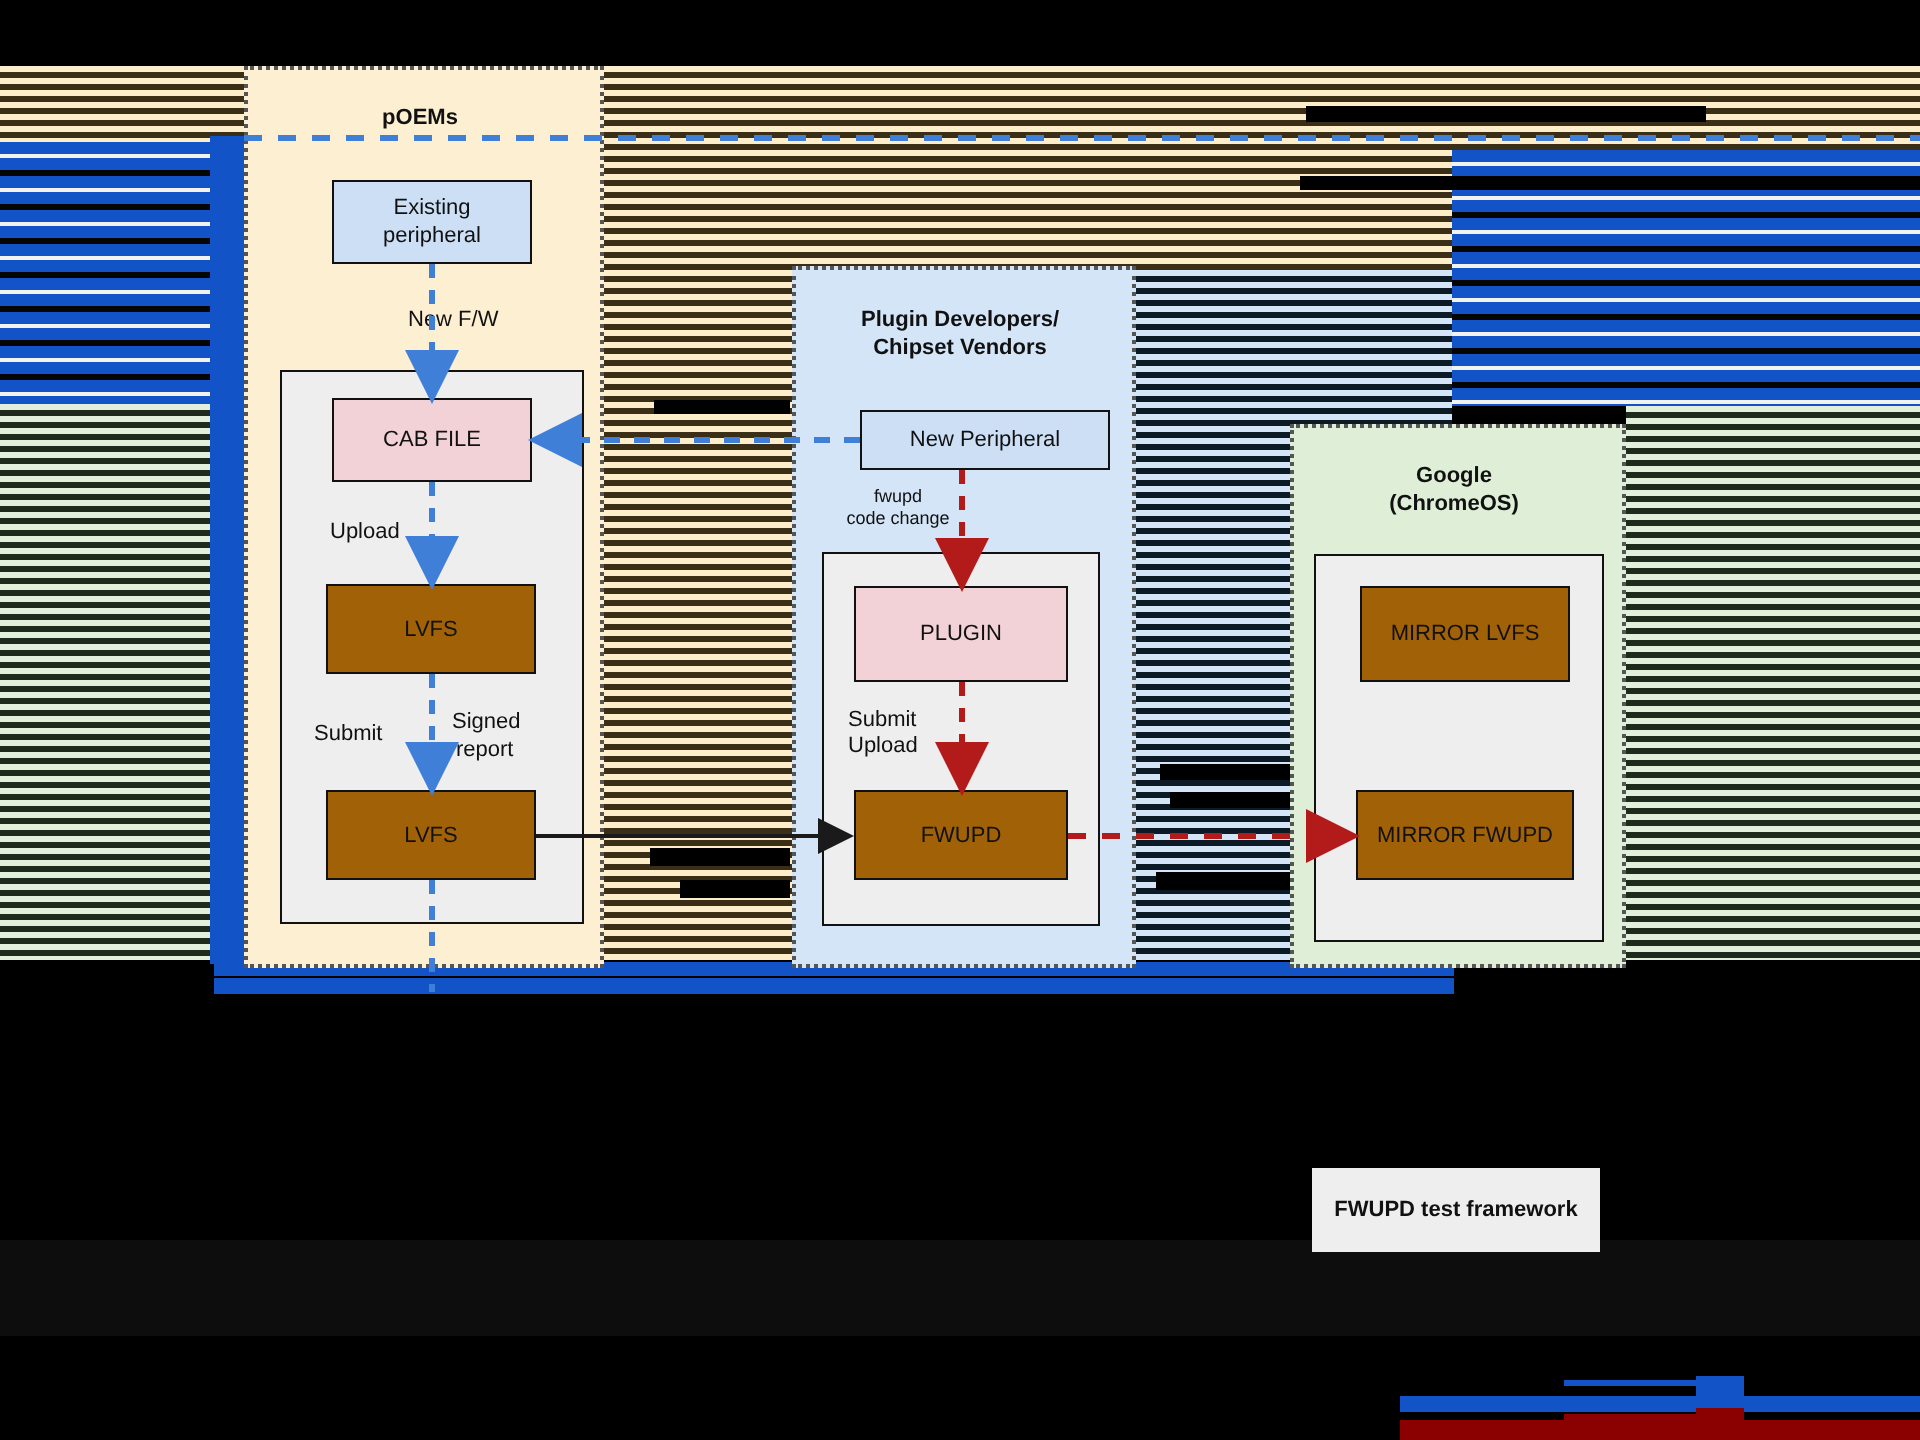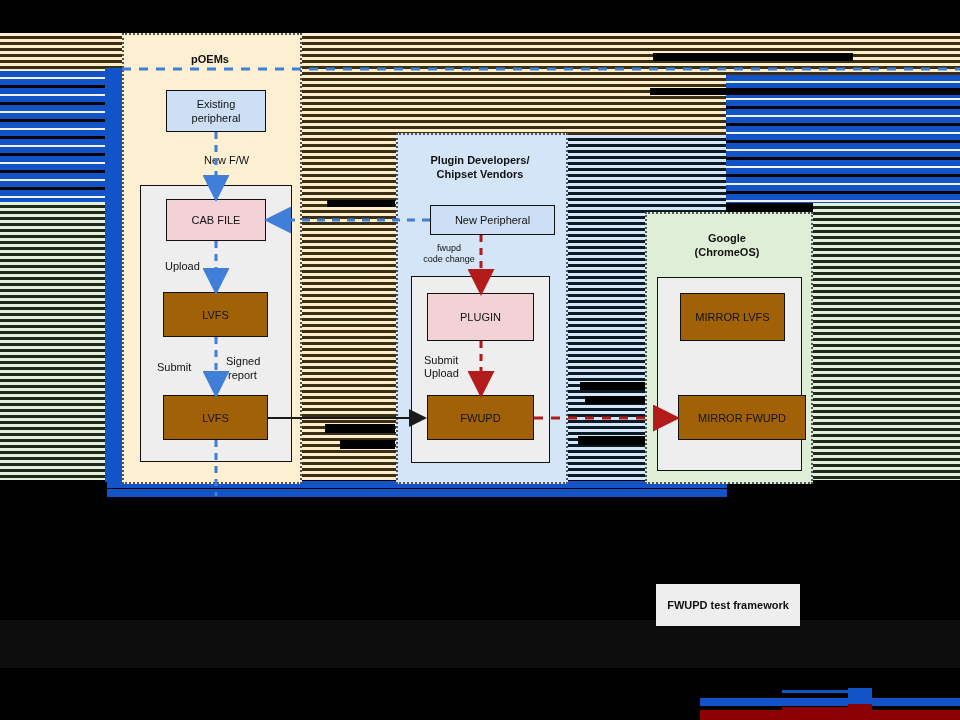--- a/index.html
+++ b/index.html
@@ -160,21 +160,21 @@
   </div>
 
   <div class="node n-green" style="left:427px;top:395px;width:107px;height:45px;">
     <span>FWUPD</span>
   </div>
 
   <div class="node n-green" style="left:680px;top:293px;width:105px;height:48px;">
     <span>MIRROR LVFS</span>
   </div>
 
-  <div class="node n-green" style="left:678px;top:395px;width:128px;height:45px;">
+  <div class="node n-green" style="left:678px;top:395px;width:109px;height:45px;">
     <span>MIRROR FWUPD</span>
   </div>
 
   <div class="node n-white" style="left:656px;top:574px;width:144px;height:42px;background:#eeeeee;font-weight:bold;font-size:11px;">
     <span>FWUPD test framework</span>
   </div>
 
   <div class="lbl" style="left:156px;top:154px;margin-left:48px;">New F/W</div>
   <div class="lbl" style="left:165px;top:260px;">Upload</div>
   <div class="lbl" style="left:157px;top:361px;">Submit</div>

